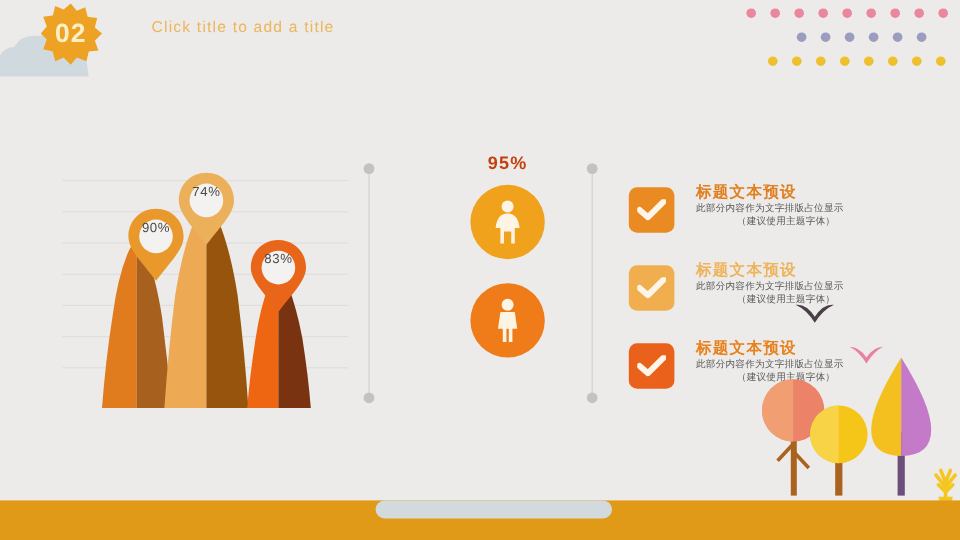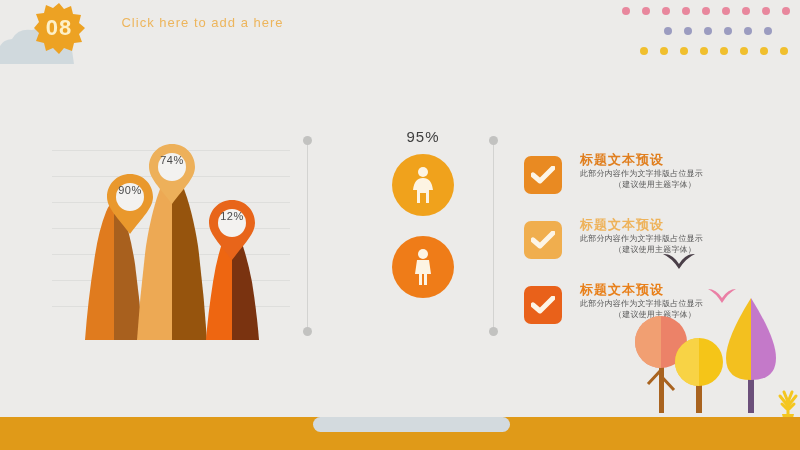--- a/index.html
+++ b/index.html
@@ -165,22 +165,22 @@
     top: 128px;
     width: 110px;
     height: 212px;
   }
   .pct-label {
     position: absolute;
     left: 0;
     width: 110px;
     text-align: center;
     font-size: 15px;
-    font-weight: normal;
-    color: #404040;
+    font-weight: bold;
+    color: #c2410c;
     letter-spacing: 1px;
   }
   .gcircle {
     position: absolute;
     left: 24px;
     width: 62px;
     height: 62px;
     border-radius: 50%;
     display: flex;
     align-items: center;
@@ -278,25 +278,25 @@
 <div id="slide">
 
   <svg class="cloud" viewBox="0 0 92 42">
     <path d="M4 42 L4 30 Q6 18 18 17 Q24 6 38 8 Q52 4 60 16 Q74 16 78 28 L80 42 Z" fill="#cfd8dc" opacity="0.95"></path>
   </svg>
 
   <div class="badge-01">
     <svg class="sun" viewBox="0 0 52 52">
       <path d="M26 1 L31 7 L38 4 L40 12 L48 13 L46 21 L52 26 L46 32 L49 40 L41 41 L39 49 L31 46 L26 52 L20 46 L13 49 L11 41 L3 39 L6 31 L1 26 L6 20 L3 12 L11 11 L13 3 L20 6 Z" fill="#eda223"></path>
     </svg>
-    <div class="num">08</div>
+    <div class="num">02</div>
   </div>
 
   <div class="title-zone">
-    <div class="title-en">Click here to add a here</div>
+    <div class="title-en">Click title to add a title</div>
   </div>
 
   <div class="dot-rows">
     <div class="dot-row r1">
         <div class="dot" style="background: rgb(232, 135, 157);"></div>
         <div class="dot" style="background: rgb(232, 135, 157);"></div>
         <div class="dot" style="background: rgb(232, 135, 157);"></div>
         <div class="dot" style="background: rgb(232, 135, 157);"></div>
         <div class="dot" style="background: rgb(232, 135, 157);"></div>
         <div class="dot" style="background: rgb(232, 135, 157);"></div>
@@ -361,21 +361,21 @@
         <circle cx="26" cy="25" r="14" fill="#f3f2f0"></circle>
       </svg>
       <div class="pin-label">74%</div>
     </div>
 
     <div class="pin" style="left:154px; top:70px;">
       <svg viewBox="0 0 52 64">
         <path d="M26 2 C13 2 3 12 3 25 C3 36 14 46 26 62 C38 46 49 36 49 25 C49 12 39 2 26 2 Z" fill="#e8651a"></path>
         <circle cx="26" cy="25" r="14" fill="#f3f2f0"></circle>
       </svg>
-      <div class="pin-label">12%</div>
+      <div class="pin-label">83%</div>
     </div>
   </div>
 
   <div class="divider" style="left:303px; top:136px; height:200px;">
     <div class="line"></div>
     <div class="cap top"></div>
     <div class="cap bottom"></div>
   </div>
 
   <div class="gender-col">

